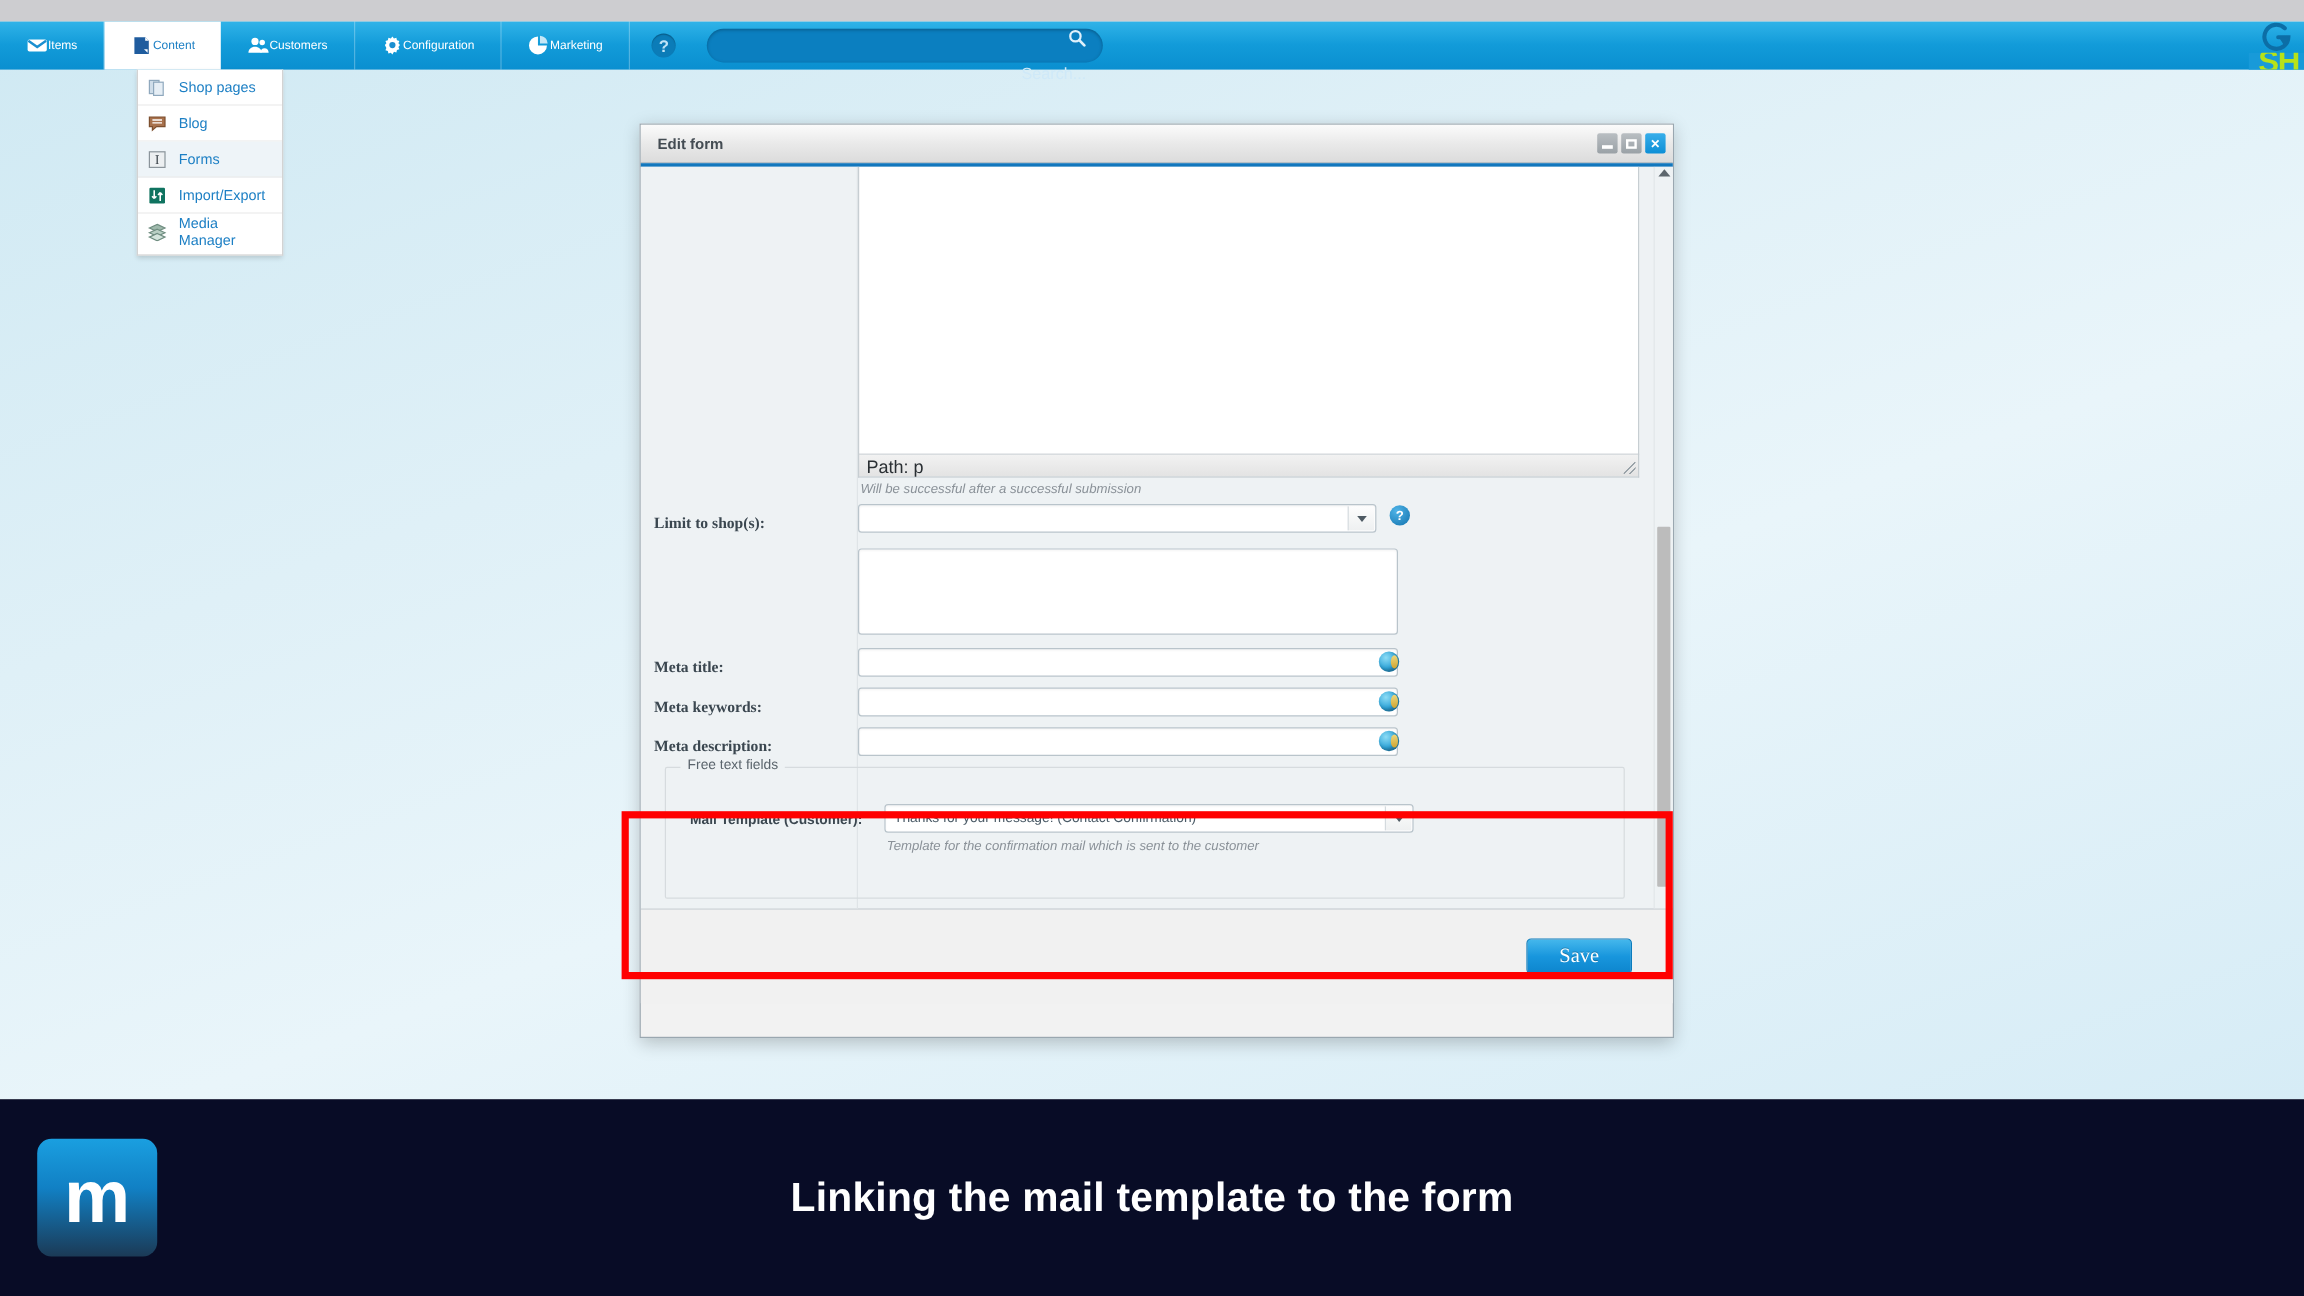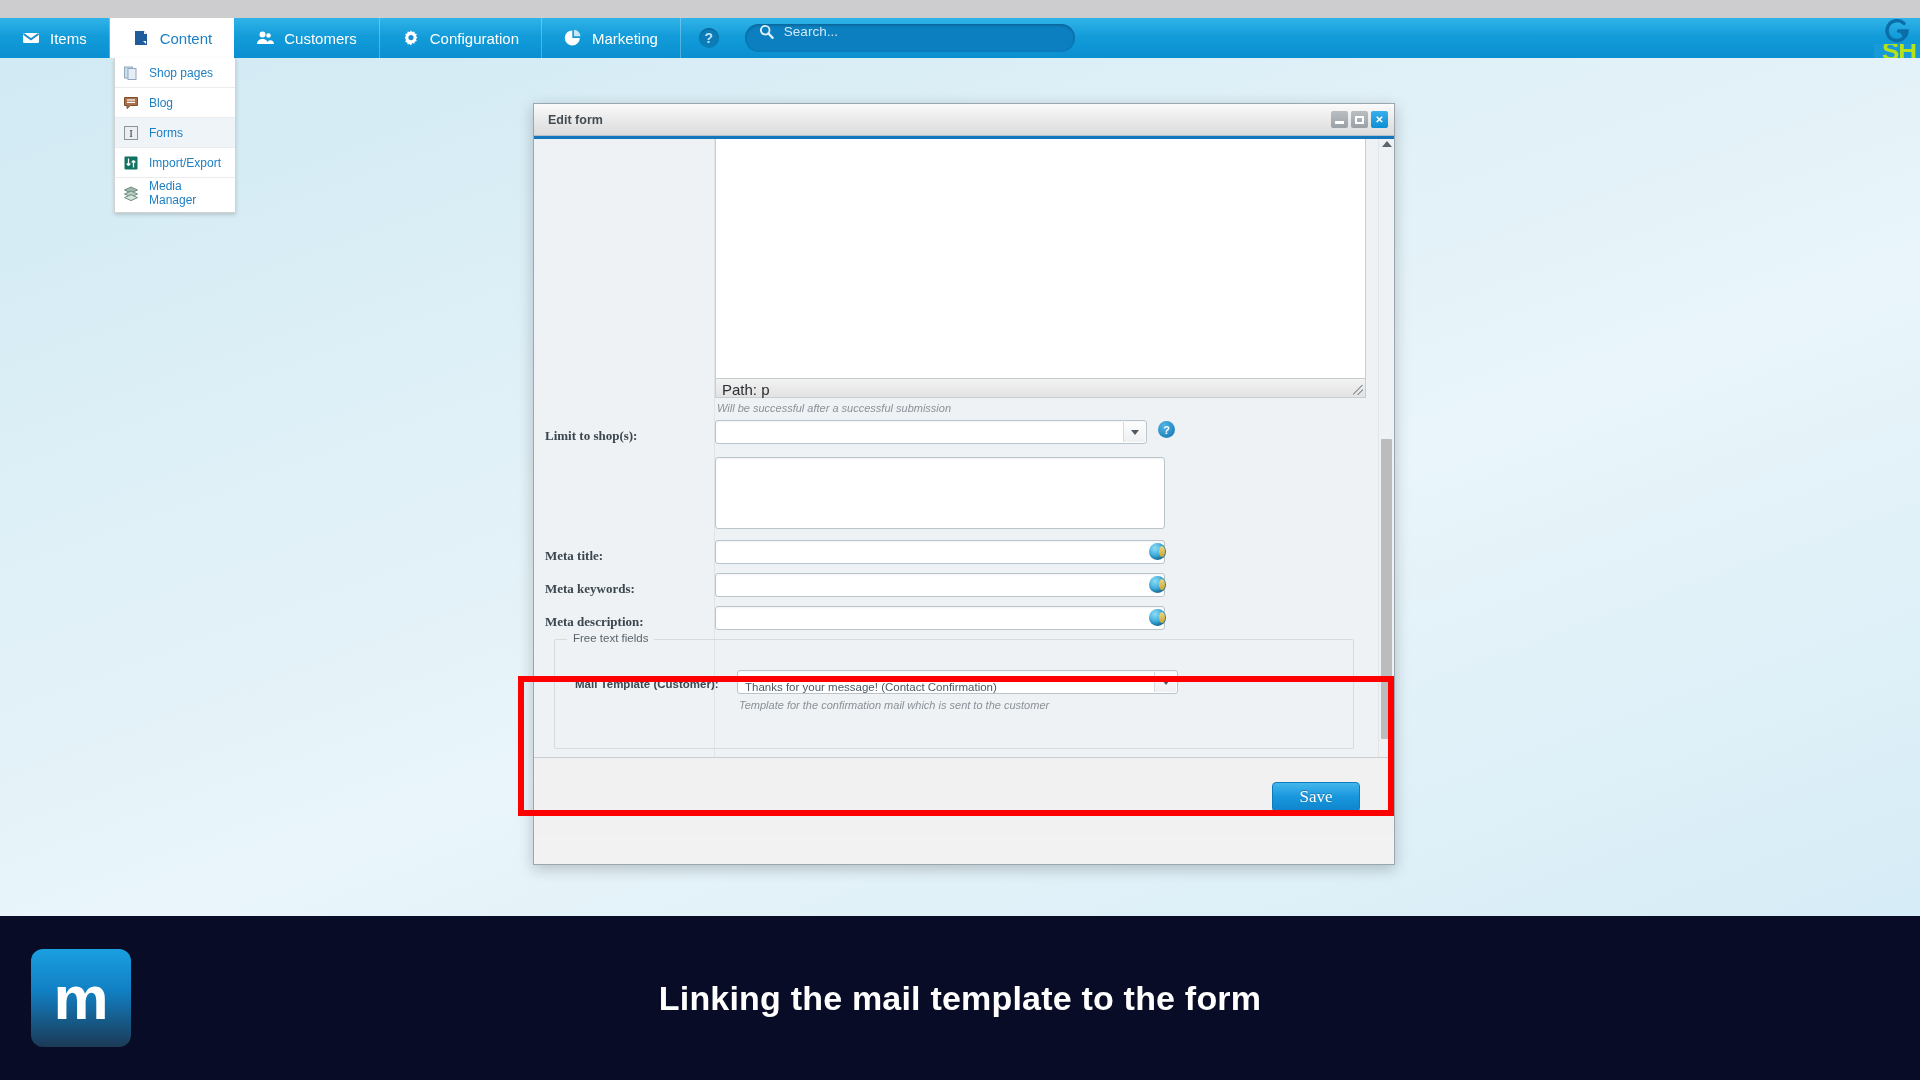--- a/index.html
+++ b/index.html
@@ -24,22 +24,22 @@
     background: #cdcdd0;
   }
 
   
   #topnav {
     position: absolute; left: 0; top: 18px; width: 1920px; height: 40px;
     background: linear-gradient(to bottom, #30b3e8 0%, #129bd9 48%, #0a8fd0 100%);
     display: flex; align-items: stretch;
   }
   .nav-item {
-    display: flex; align-items: center; gap: 10px;
-    padding: 0 22px; color: #ffffff; font-size: 15px;
+    display: flex; align-items: center; 
+    padding: 0 22px; color: #ffffff; font-size: 10px;
     position: relative; cursor: pointer;
     border-right: 1px solid rgba(255,255,255,0.28);
   }
   .nav-item:first-child { border-left: none; }
   .nav-item.active {
     background: #ffffff; color: #1c7fc4;
     border-right: none;
   }
   .nav-ico { width: 18px; height: 18px; display:block; }
 
@@ -53,23 +53,24 @@
     background: #0b7cb8; color: #bfe4f7;
     display: flex; align-items:center; justify-content:center;
     font-size: 14px; font-weight: bold; line-height: 1;
     box-shadow: inset 0 1px 1px rgba(0,0,0,0.25);
   }
 
   
   #searchbox {
     margin: 6px 0 6px 8px;
     width: 330px; height: 28px; border-radius: 14px;
-    background: #0b7fc0; display: flex; align-items: flex-start;
+    background: #0b7fc0; display: flex; align-items: flex-end;
     padding: 0 14px; gap: 10px; cursor: text;
     box-shadow: inset 0 1px 3px rgba(0,0,0,0.28);
+    flex-direction: column;
   }
   #searchbox .ph { color: #cfe9f8; font-size: 13.5px; }
 
   #nav-right { margin-left: auto; display:flex; align-items:center; padding-right:0; }
   #brand-logo {
     display: flex; align-items: center; height: 40px; flex-direction: column;
   }
   #brand-mark { width: 42px; height: 40px; display:flex; align-items:center; justify-content:center; }
   #brand-word {
     height: 40px; background: #189ad9; display:flex; align-items:center;
@@ -470,21 +471,21 @@
 
       <div class="field-label" style="top:475px;">Meta description:</div>
       <div class="inp" style="left:181px; top:467px; width:450px; height:24px;"></div>
       <div class="globe" style="left:615px; top:470px;"></div>
 
       <div id="fieldset-free">
         <div id="fieldset-legend">Free text fields</div>
 
         <div class="right-label" style="left:20px; top:38px;">Mail Template (Customer):</div>
 
-        <div class="inp" style="left:182px; top:30px; width:441px; height:24px; display:flex; align-items:flex-end; padding-left:7px;">
+        <div class="inp" style="left:182px; top:30px; width:441px; height:24px; display:flex; align-items:center; padding-left:7px;">
           <span style="color:#4a5a66;">Thanks for your message! (Contact Confirmation)</span>
           <div class="sel-arrow">
               <span class="caret"></span>
             </div>
         </div>
 
         <div class="hint" style="left:184px; top:59px;">Template for the confirmation mail which is sent to the customer</div>
       </div>
 
       <div id="vscroll">

